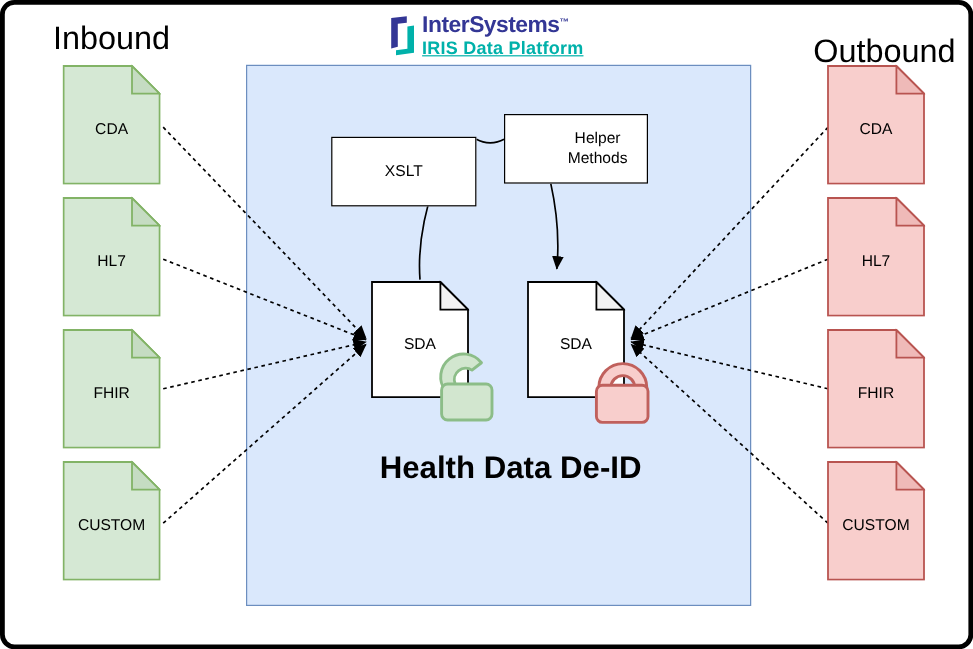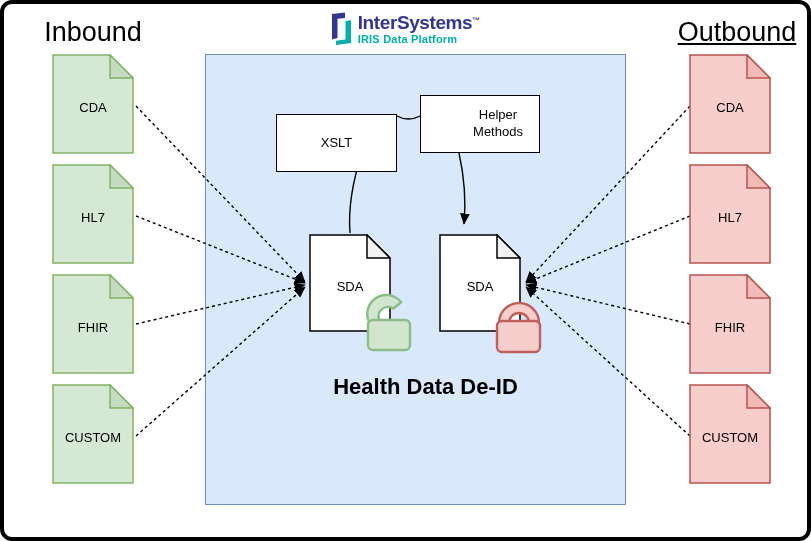--- a/index.html
+++ b/index.html
@@ -5,31 +5,31 @@
   html,body { margin:0; padding:0; background:#ffffff; font-family:"Liberation Sans", sans-serif; }
   .canvas {
     position:relative; width:811px; height:541px; box-sizing:border-box;
     background:#ffffff; border:4px solid #000; border-radius:12px; overflow:hidden;
   }
   
   .logo { position:absolute; top:8px; left:0; right:0; display:flex; justify-content:center; align-items:center; gap:6px; }
   .logo-texts { display:flex; flex-direction:column; line-height:1; }
   .logo-brand { font-size:19px; font-weight:bold; color:#333695; letter-spacing:-0.4px; }
   .logo-tm { font-size:8px; vertical-align:super; font-weight:bold; color:#333695; }
-  .logo-sub { font-size:11px; font-weight:bold; color:#00b1aa; margin-top:2px; letter-spacing:0.2px; }
+  .logo-sub { font-size:15px; font-weight:bold; color:#00b1aa; margin-top:2px; letter-spacing:0.2px;text-decoration:underline; }
   
   .col-header { position:absolute; width:130px; text-align:center; font-size:27px; color:#000; }
   
   .pipeline-box {
     position:absolute; left:201px; top:50px; width:421px; height:451px; box-sizing:border-box;
     background:#dae8fc; border:1.5px solid #6c8ebf; z-index:1;
   }
   .pipeline-title {
     position:absolute; left:201px; top:370px; width:441px; text-align:center;
-    font-size:22px; font-weight:bold; color:#000; z-index:3;
+    font-size:26px; font-weight:bold; color:#000; z-index:3;
   }
   
   .proc-box {
     position:absolute; box-sizing:border-box; background:#ffffff; border:1.5px solid #000;
     display:flex; align-items:center; justify-content:center; z-index:3;
     font-size:13px; color:#000; text-align:center; line-height:1.3;
   }
   .proc-box span { display:block; width:72px; }
   
   .doc { position:absolute; width:82px; height:100px; z-index:3; }
@@ -55,21 +55,21 @@
     </svg>
     <div class="logo-texts">
       <div>
         <span class="logo-brand">InterSystems</span><span class="logo-tm">™</span>
       </div>
       <div class="logo-sub">IRIS Data Platform</div>
     </div>
   </div>
 
   <div class="col-header" style="left:24px; top:13px;">Inbound</div>
-  <div class="col-header" style="left:668px; top:13px;text-decoration:underline;">Outbound</div>
+  <div class="col-header" style="left:668px; top:24px;">Outbound</div>
 
   <div class="pipeline-box"></div>
   <div class="pipeline-title">Health Data De-ID</div>
 
   <svg class="wires" width="811" height="541" viewBox="0 0 811 541">
     <defs>
       <marker id="ah" markerWidth="9" markerHeight="8" refX="7.5" refY="3.5" orient="auto">
         <path d="M0,0 L8,3.5 L0,7 Z" fill="#000"></path>
       </marker>
     </defs>

